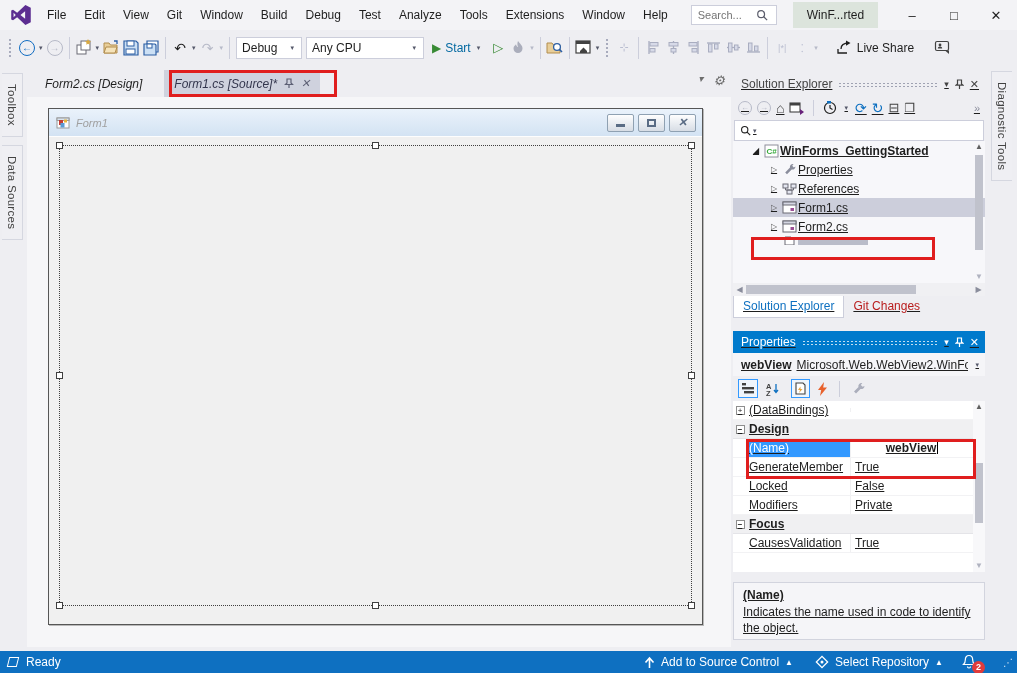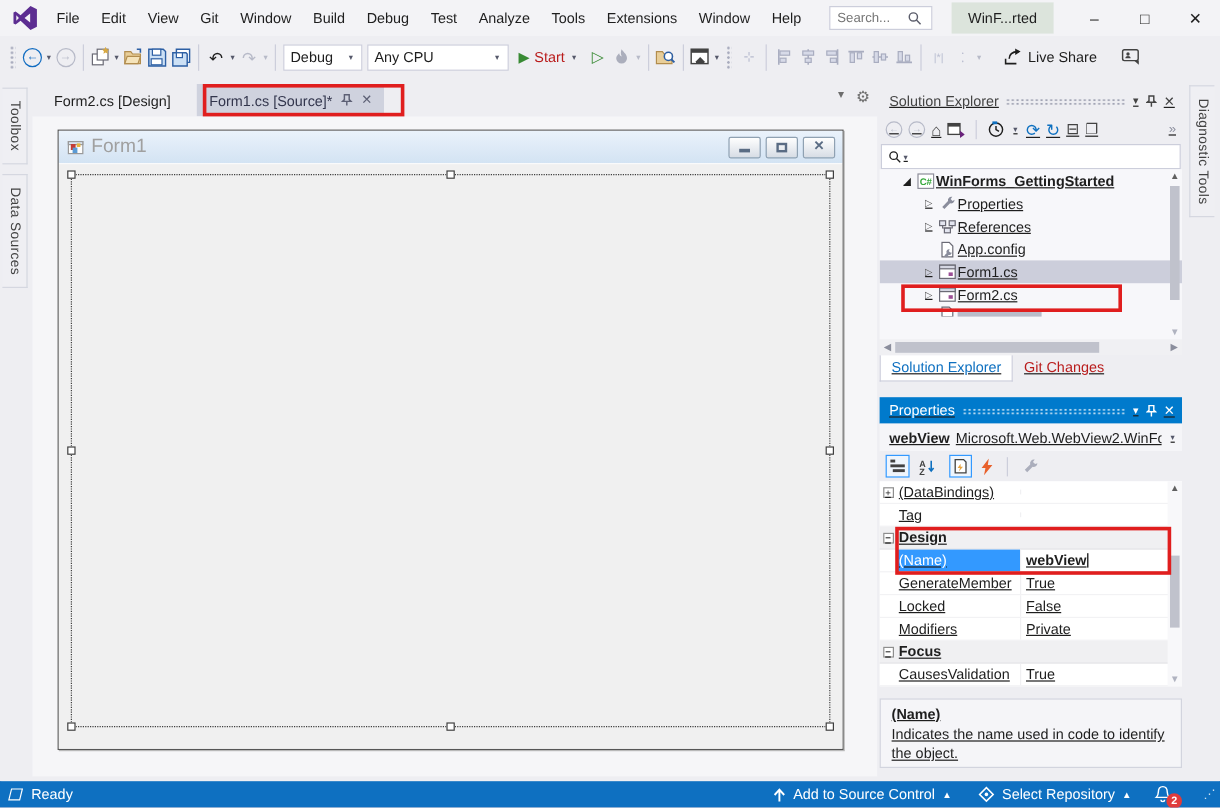--- a/index.html
+++ b/index.html
@@ -33,49 +33,49 @@
   .dd { font-size:7px; color:#55586A; padding:0 2px; }
   .dd.gray { color:#B7BAC8; }
   .circle-btn { width:16px; height:16px; border-radius:50%; border:1px solid #116CC1; color:#116CC1;
     display:flex; align-items:center; justify-content:center; font-size:10px; line-height:1; }
   .circle-btn.disabled { border-color:#B7BAC8; color:#B7BAC8; }
   .glyph { font-size:14px; line-height:1; }
   .combo { height:22px; background:#FFF; border:1px solid #CCCEDB; display:flex; align-items:center;
     justify-content:space-between; padding:0 5px; margin:0 2px; font-size:12px; }
   .combo .dd { color:#55586A; }
   .start-btn { display:flex; align-items:center; gap:4px; padding:0 6px; height:24px; }
-  .start-label { color:#b91c1c; }
+  .start-label { color:#0369a1; }
   .gray-ico { color:#B9BDD0; font-size:11px; }
   .liveshare { display:flex; align-items:center; gap:5px; padding:0 6px; height:24px; margin-left:10px; }
 
   
   .main { position:absolute; top:65px; left:0; right:0; bottom:22px; }
   .left-strip { position:absolute; left:0; top:0; bottom:0; width:27px; background:#EEEEF2; }
   .vtab { writing-mode:vertical-rl; background:#EFEFF3; border:1px solid #D5D7E0; border-left:none;
     color:#424242; font-size:11.5px; padding:10px 4px; margin-left:2px; letter-spacing:.3px; }
   .left-strip .vtab { margin-top:8px; display:block; }
   .right-strip { position:absolute; right:0; top:0; bottom:0; width:26px; background:#EEEEF2; }
   .right-strip .vtab { border:1px solid #D5D7E0; border-right:none; margin-left:0; margin-right:2px; margin-top:6px; display:block; }
 
   
-  .editor { position:absolute; left:27px; top:0; width:704px; bottom:4px; }
+  .editor { position:absolute; left:27px; top:0; width:704px; bottom:4px;font-style:italic; }
   .tabstrip { position:relative; height:32px; display:flex; align-items:flex-end; padding-left:8px; }
   .doc-tab { height:27px; display:flex; align-items:center; padding:0 10px; color:#1E1E1E; }
   .doc-tab.modified { background:#CFD2DE; color:#33364D; gap:7px; }
   .tab-pin svg, .tab-close { opacity:.85; }
   .tab-close { font-size:11px; color:#4A4D63; }
   .strip-right { position:absolute; right:6px; top:8px; display:flex; gap:10px; color:#6D6D6D; font-size:10px; }
   .canvas { position:absolute; top:32px; left:0; right:0; bottom:0; background:#F6F6F8; }
 
   
   .form-window { position:absolute; left:21px; top:11px; width:655px; height:517px;
     border:1px solid #565656; background:#F1F1F1; box-shadow:1px 1px 0 #B9B9B9; }
   .form-titlebar { height:28px; background:linear-gradient(#EAF2FB,#D3E3F3); border-bottom:1px solid #FDFDFD;
     display:flex; align-items:center; padding:0 6px; }
-  .form-title { color:#A0A0A0; font-size:16px; margin-left:5px; }
+  .form-title { color:#A0A0A0; font-size:11px; margin-left:5px; }
   .form-caps { margin-left:auto; display:flex; gap:4px; }
   .fcap { width:27px; height:18px; border:1px solid #8FA1B2; border-radius:2px;
     background:linear-gradient(#FEFEFE,#D7DDE5); display:flex; align-items:center; justify-content:center;
     color:#5A6C84; font-size:10px; line-height:1; }
   .fcap .min-bar { width:9px; height:3px; background:#5A6C84; margin-top:6px; }
   .fcap .max-box { width:9px; height:8px; border:2px solid #5A6C84; }
   .form-client { position:absolute; top:28px; left:0; right:0; bottom:0; background:#F0F0F0; }
   .selection { position:absolute; left:10px; right:10px; top:8px; bottom:18px; border:1px dotted #3F3F3F; }
   .handle { position:absolute; width:7px; height:7px; background:#FFF; border:1px solid #3F3F3F; }
   .control-label { position:absolute; left:0; right:0; top:47%; text-align:center; color:#2B2B2B; font-size:12px; }
@@ -95,21 +95,21 @@
   .se-search { height:21px; margin:0 1px; background:#FFF; border:1px solid #CCCEDB; display:flex; align-items:center; padding:0 5px; }
   .se-search input { flex:1; border:none; outline:none; font-family:inherit; font-size:11.5px; color:#767676; background:transparent; }
 
   .tree { position:relative; height:142px; background:#F7F7FA; overflow:hidden; }
   .trow { height:19px; display:flex; align-items:center; white-space:nowrap; padding-right:14px; }
   .trow.selected { background:#CCCEDB; }
   .texp { width:14px; text-align:center; font-size:8px; color:#5B5B5B; flex:none; }
   .texp.expanded { color:#1E1E1E; }
   .ticon { width:17px; flex:none; display:flex; justify-content:center; }
   .tlabel { overflow:hidden; text-overflow:clip; }
-  .bold { font-weight:bold; }
+  .bold { font-weight:bold;text-align:center; }
   .lv0 { padding-left:4px; } .lv1 { padding-left:16px; } .lv2 { padding-left:34px; }
   .tree-vscroll { position:absolute; right:0; top:0; bottom:0; width:12px; }
   .vs-arrow { position:absolute; left:0; width:12px; height:12px; font-size:8px; text-align:center; line-height:12px; }
   .vs-thumb { position:absolute; left:2px; width:8px; background:#C0C2CC; }
   .hscroll { height:13px; background:#F0F0F3; position:relative; }
   .hs-arrow { position:absolute; top:0; width:13px; height:13px; font-size:8px; color:#8A8D9C; text-align:center; line-height:13px; }
   .hs-thumb { position:absolute; left:13px; top:2px; width:170px; height:9px; background:#C0C2CC; }
   .se-tabs { height:22px; display:flex; background:#EEEEF2; }
   .se-tab { padding:3px 9px 0; }
   .se-tab.active { background:#FFF; color:#0E70C0; border:1px solid #CCCEDB; border-top:none; }
@@ -485,29 +485,20 @@
           <span class="ticon">
             <svg width="15" height="14" viewBox="0 0 15 14">
                 <rect x="1" y="2" width="5" height="4" fill="#E4E6F0" stroke="#6A6A75"></rect>
                 <rect x="9" y="2" width="5" height="4" fill="#E4E6F0" stroke="#6A6A75"></rect>
                 <rect x="5" y="8" width="5" height="4" fill="#E4E6F0" stroke="#6A6A75"></rect>
                 <path d="M3.5 6v2h4M11.5 6v2h-4" fill="none" stroke="#6A6A75"></path>
               </svg>
           </span>
           <span class="tlabel">References</span>
         </div>
-        <div class="trow lv2" style="padding-left:48px">
-          <span class="ticon">
-            <svg width="13" height="14" viewBox="0 0 13 14">
-                <path d="M2 1h6l3 3v9H2z" fill="#FFF" stroke="#6A6A75"></path>
-                <path d="M10 9.5a2 2 0 0 1-2.4 2L5.5 13.5 4 12l2-2.1A2 2 0 0 1 8.5 7l-.9 1.2 1.2 1.2z" fill="#8A8D9C"></path>
-              </svg>
-          </span>
-          <span class="tlabel">App.config</span>
-        </div>
         <div class="trow lv2 selected">
           <span class="texp">▷</span>
           <span class="ticon">
             <svg width="15" height="13" viewBox="0 0 15 13">
                 <rect x="1" y="1" width="13" height="11" fill="#FFF" stroke="#6A6A75"></rect>
                 <rect x="1" y="1" width="13" height="3" fill="#D4D6E2" stroke="#6A6A75"></rect>
                 <rect x="8.5" y="7" width="3.5" height="3" fill="#9B4F96"></rect>
               </svg>
           </span>
           <span class="tlabel">Form1.cs</span>
@@ -601,25 +592,20 @@
       </div>
 
       <div class="pgrid">
         <div class="prow">
           <span class="gutter">
               <span class="expbox">+</span>
             </span>
           <span class="pname">(DataBindings)</span>
           <span class="pval"></span>
         </div>
-        <div class="prow">
-          <span class="gutter"></span>
-          <span class="pname">Tag</span>
-          <span class="pval"></span>
-        </div>
         <div class="prow category">
           <span class="gutter">
               <span class="expbox">−</span>
             </span>
           <span class="pname">Design</span>
         </div>
         <div class="prow">
           <span class="gutter"></span>
           <span class="pname sel">(Name)</span>
           <span class="pval bold"><span>webView</span><span class="caret-bar"></span></span>

